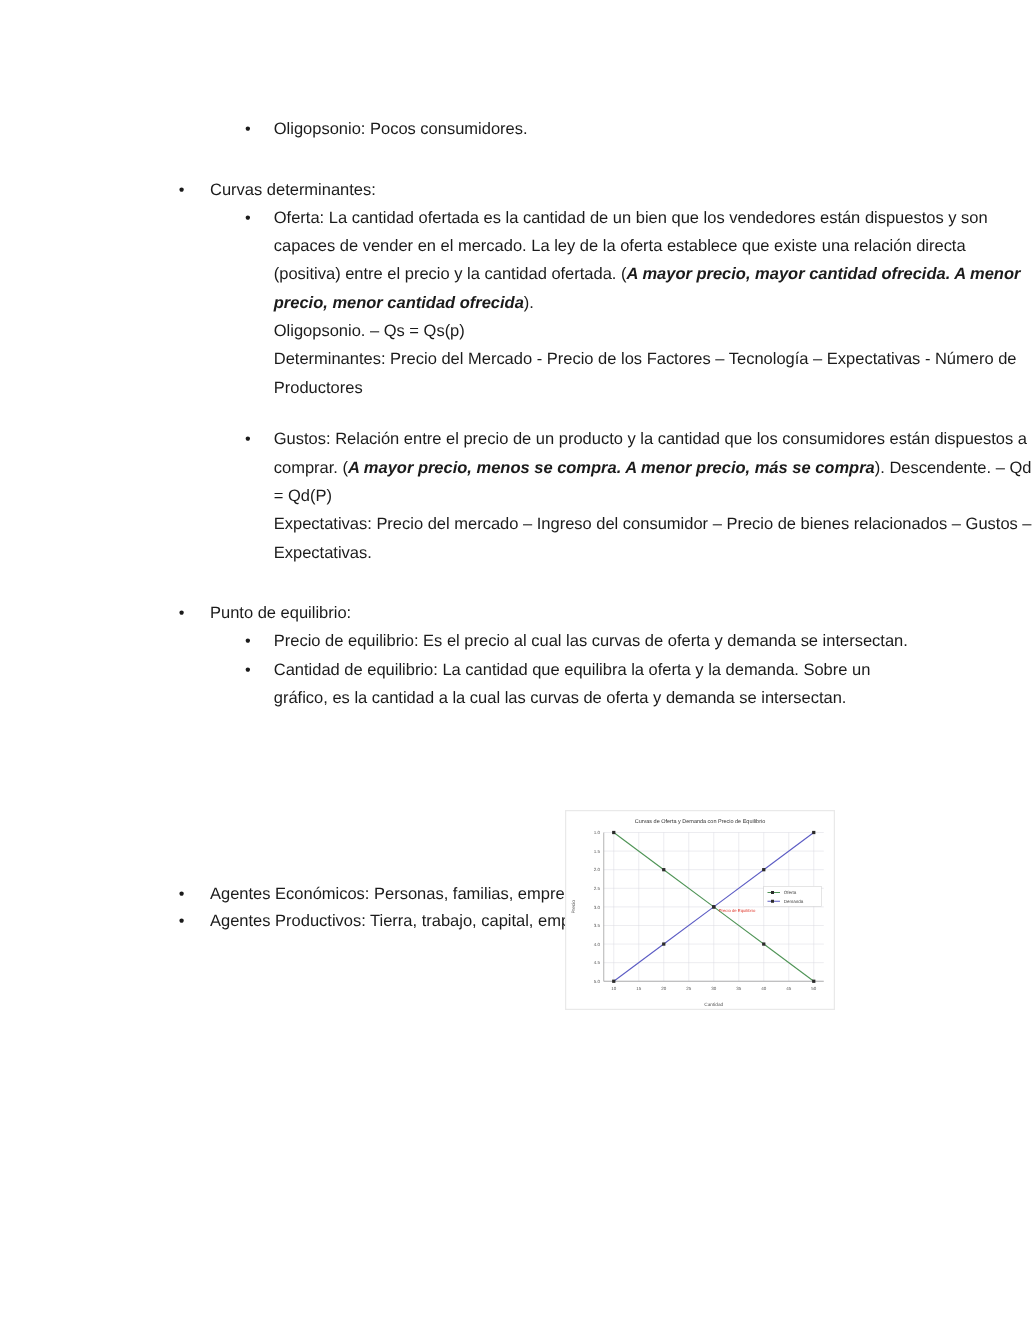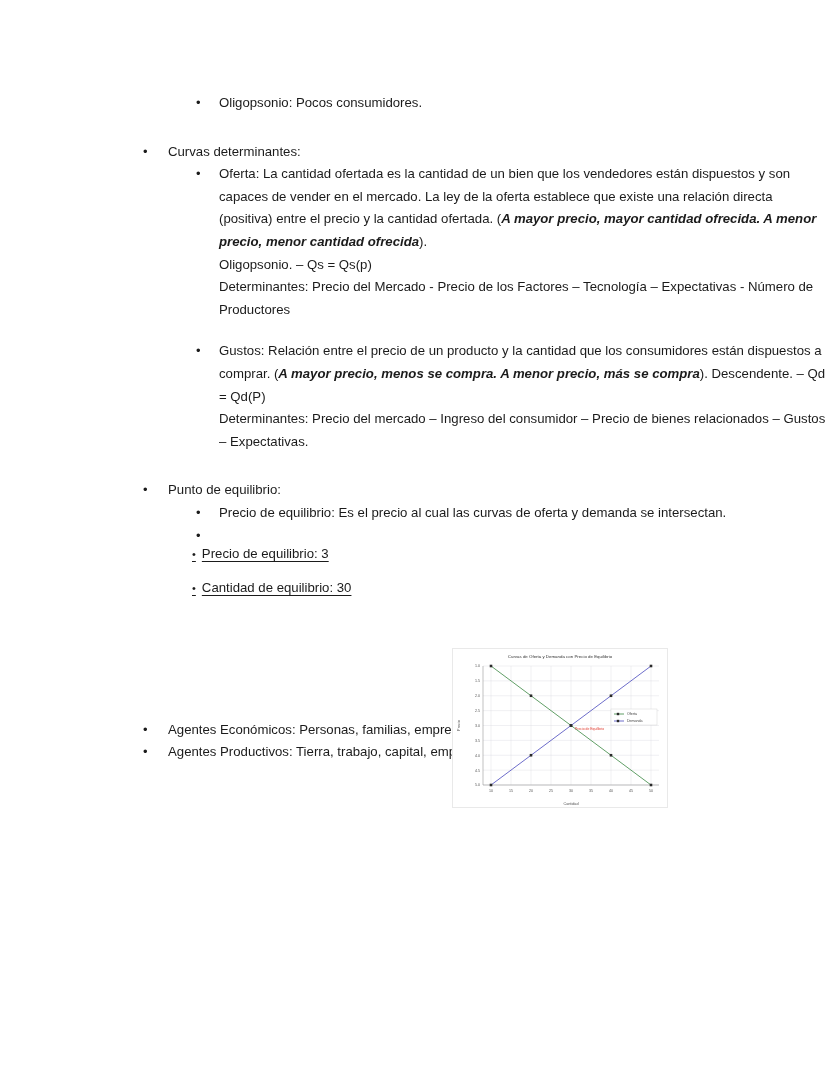--- a/index.html
+++ b/index.html
@@ -122,21 +122,21 @@
     </li>
   </ul>
 
   <div class="gap-m"></div>
 
   <ul class="lvl1">
     <li class="item l2">
       <span class="bullet">•</span>
       <span class="body">
         <b>Gustos:</b><span> Relación entre el precio de un producto y la cantidad que los consumidores están dispuestos a comprar. (</span><span class="bi">A mayor precio, menos se compra. A menor precio, más se compra</span><span>). Descendente. – Qd = Qd(P)</span><br>
-        <b>Determinantes:</b><span> Precio del mercado – Ingreso del consumidor – Precio de bienes relacionados – Gustos – Expectativas.</span>
+        <b>Expectativas:</b><span> Precio del mercado – Ingreso del consumidor – Precio de bienes relacionados – Gustos – Expectativas.</span>
       </span>
     </li>
   </ul>
 
   <div class="gap-l"></div>
 
   <ul class="lvl1">
     <li class="item l1">
       <span class="bullet">•</span>
       <span class="body">
@@ -150,31 +150,28 @@
       <span class="bullet">•</span>
       <span class="body">
         <b>Precio de equilibrio</b><span>: Es el precio al cual las curvas de oferta y demanda se intersectan.</span>
       </span>
     </li>
   </ul>
 
   <ul class="lvl1">
     <li class="item l2">
       <span class="bullet">•</span>
+      <span class="body" style="max-width:520px">
+        <b>Cantidad de equilibrio</b><span>: La cantidad que equilibra la oferta y la demanda. Sobre un gráfico, es la cantidad a la cual las curvas de oferta y demanda se intersectan.</span>
+      </span>
     </li>
   </ul>
 
   <div style="height:14px"></div>
 
-  <div>
-    <div style="height:4px"></div>
-    <span class="eqline"><span class="dot">•</span><span>Precio de equilibrio: 3</span></span>
-    <div style="height:12px"></div>
-    <span class="eqline"><span class="dot">•</span><span>Cantidad de equilibrio: 30</span></span>
-  </div>
 
   <div style="height:120px"></div>
 
   <ul class="lvl1">
     <li class="item l1">
       <span class="bullet">•</span>
       <span class="body">
         <b>Agentes Económicos:</b><span> Personas, familias, empresas, el estado.</span>
       </span>
     </li>

